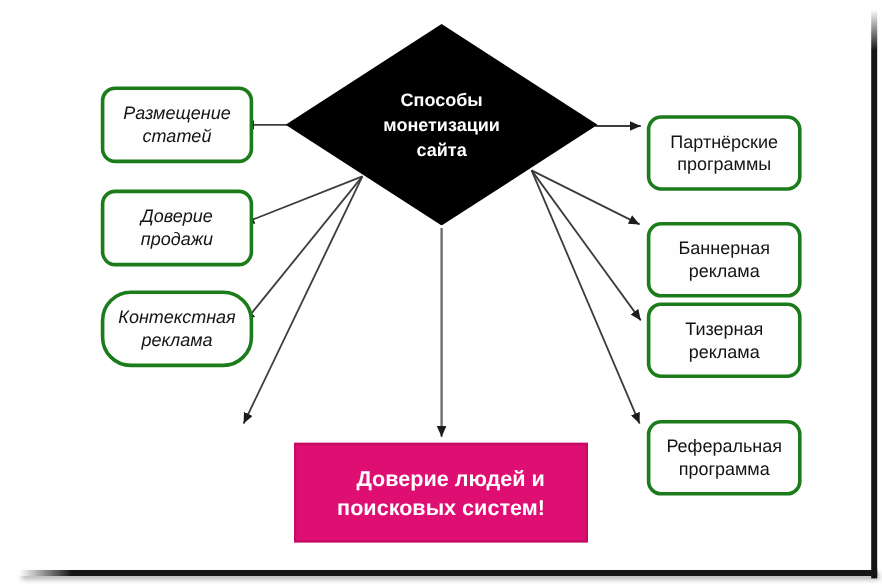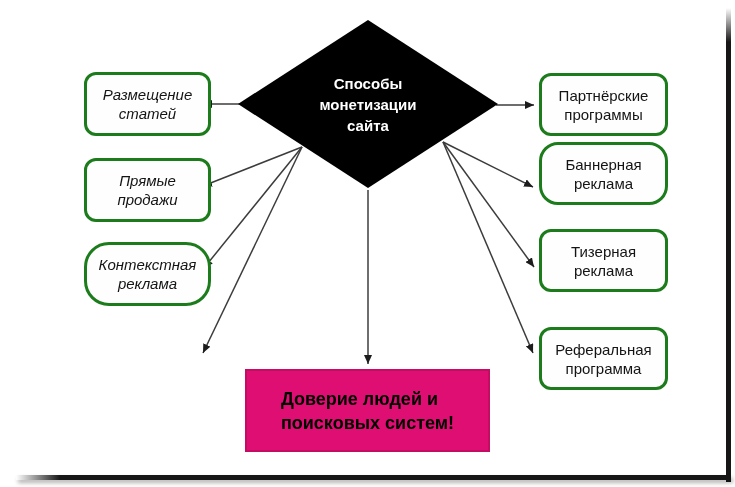--- a/index.html
+++ b/index.html
@@ -41,27 +41,27 @@
     background: #fefefe;
     border: 3px solid #1c7c1c;
     border-radius: 12px;
     box-sizing: border-box;
     display: flex;
     align-items: center;
     justify-content: center;
     z-index: 2;
   }
   .node-left  { left: 84px;  width: 127px; height: 64px; font-style: italic; }
-  .node-right { left: 539px; width: 129px; height: 63px; }
+  .node-right { left: 539px; width: 129px; height: 63px; margin-top: 23px; }
   .pos-l1 { top: 72px;  }
   .pos-l2 { top: 158px; }
   .pos-l3 { top: 242px; border-radius: 25px; }
   .pos-l4 { top: 327px; }
   .pos-r1 { top: 73px;  }
-  .pos-r2 { top: 142px; border-radius: 19px; }
+  .pos-r2 { top: 162px; }
   .pos-r3 { top: 229px; }
   .pos-r4 { top: 327px; }
   .node-label {
     color: #141414;
     font-size: 15px;
     line-height: 19px;
     text-align: center;
     white-space: pre-line;
   }
   .result-box {
@@ -70,25 +70,25 @@
     width: 245px; height: 83px;
     background: #df0e72;
     border: 2px solid #c50c63;
     box-sizing: border-box;
     display: flex;
     align-items: center;
     justify-content: center;
     z-index: 2;
   }
   .result-label {
-    color: #000000;
+    color: #ffffff;
     font-size: 18px;
     font-weight: bold;
     line-height: 24px;
-    text-align: left;
+    text-align: right;
     white-space: pre-line;
   }
   .frame-right {
     position: absolute;
     left: 726px; top: 8px;
     width: 5px; height: 474px;
     background: linear-gradient(to bottom, rgba(20,20,20,0) 0px, #161616 34px);
     z-index: 3;
   }
   .frame-bottom {
@@ -126,21 +126,21 @@
     <div class="diamond-label">Способы
 монетизации
 сайта</div>
   </div>
 
   <div class="node node-left pos-l1">
     <div class="node-label">Размещение
 статей</div>
   </div>
   <div class="node node-left pos-l2">
-    <div class="node-label">Прямые
+    <div class="node-label">Доверие
 продажи</div>
   </div>
   <div class="node node-left pos-l3">
     <div class="node-label">Контекстная
 реклама</div>
   </div>
 
   <div class="node node-right pos-r1">
     <div class="node-label">Партнёрские
 программы</div>

